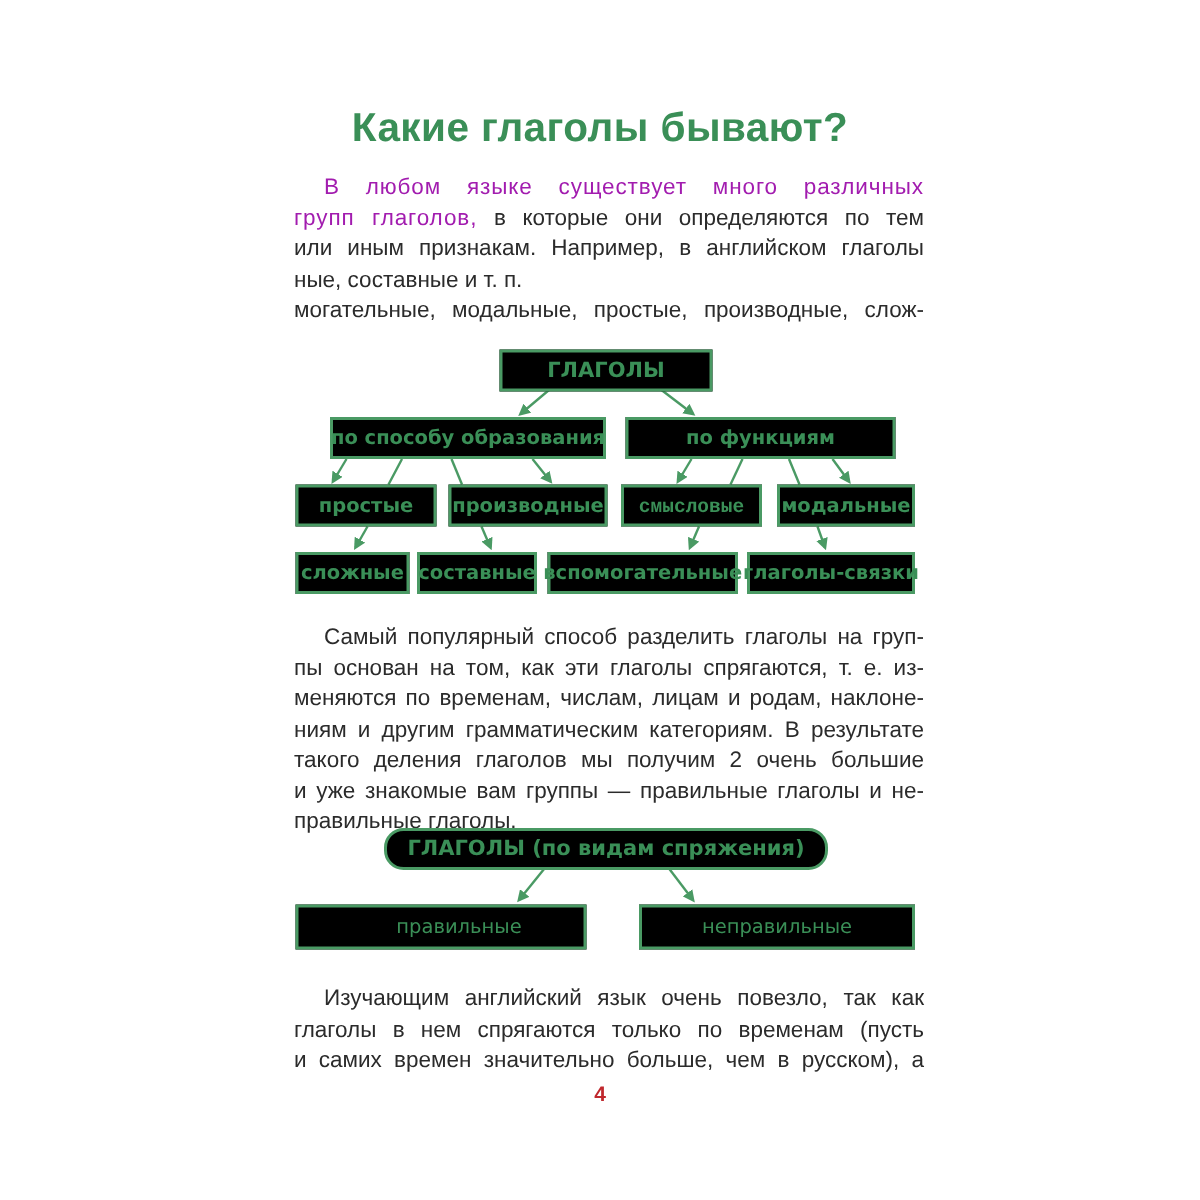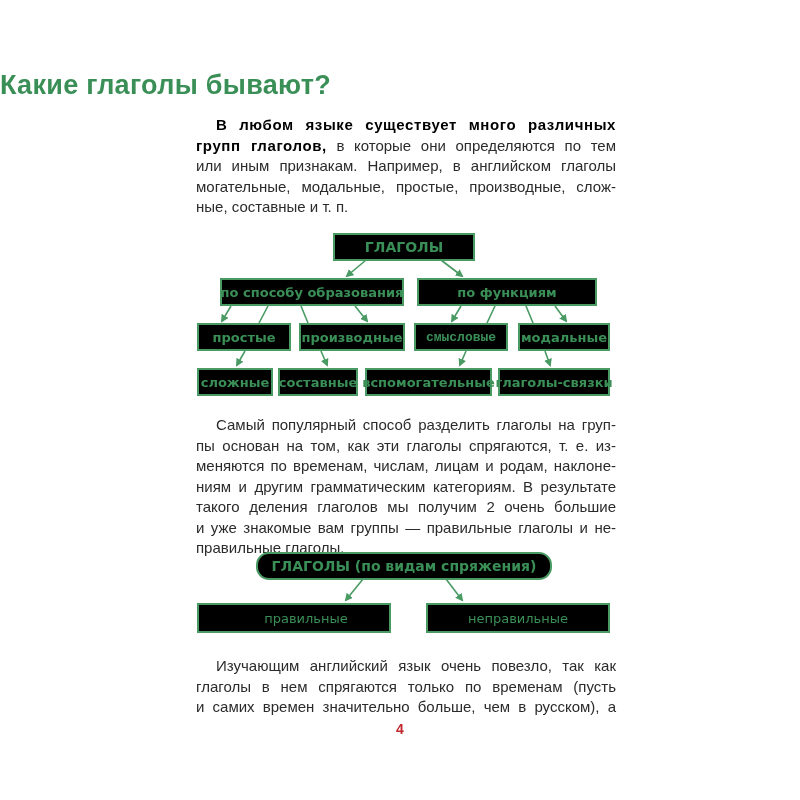--- a/index.html
+++ b/index.html
@@ -1,44 +1,44 @@
 <!DOCTYPE html>
 <html><head>
 <meta charset="utf-8">
 <style>
   html, body { margin: 0; padding: 0; background: #ffffff; }
   body { width: 800px; height: 800px; position: relative; overflow: hidden;
          font-family: "Liberation Sans", sans-serif; color: #2b2b2b; }
-  .title { position: absolute; left: 0; width: 800px; top: 70px; 
+  .title { position: absolute; left: 0; width: 800px; top: 70px; text-align: center;
            font-size: 27px; font-weight: bold; color: #3a8f57; letter-spacing: 0.3px; margin: 0; }
   .para { position: absolute; left: 196px; width: 420px; font-size: 15px; line-height: 20.5px;
           text-align: justify; margin: 0; }
   .line { display: block; text-align: justify; text-align-last: justify; white-space: nowrap; height: 20.5px; }
   .line.last { text-align-last: left; }
   .indent { padding-left: 20px; }
-  .hl { color: #000000; font-weight: bold; letter-spacing: 0.6px; }
+  .hl { color: #a21caf; font-weight: normal; letter-spacing: 0.6px; }
   .box { position: absolute; border: 2px solid #4a9a64; box-sizing: border-box; background: #000000;
          display: flex; align-items: center; justify-content: center;
          font-family: "DejaVu Sans", sans-serif; font-size: 13px; color: #3a8f57; font-weight: bold; white-space: nowrap; }
   .box.head { font-size: 14px; }
   svg.arrows { position: absolute; left: 0; top: 0; width: 800px; height: 800px; pointer-events: none; }
   .pagenum { position: absolute; top: 721px; left: 0; width: 800px; text-align: center;
              font-size: 14px; font-weight: bold; color: #c0282d; }
 </style>
 </head>
 <body>
 
 <h1 class="title">Какие глаголы бывают?</h1>
 
 <div class="para" style="top:115px;">
   <span class="line indent"><span class="hl">В любом языке существует много различных</span></span>
   <span class="line"><span class="hl">групп глаголов,</span><span> в которые они определяются по тем</span></span>
   <span class="line">или иным признакам. Например, в английском глаголы</span>
+  <span class="line last">ные, составные и т. п.</span>
   <span class="line">могательные, модальные, простые, производные, слож-</span>
-  <span class="line last">ные, составные и т. п.</span>
 </div>
 
 <svg class="arrows">
   <defs>
     <marker id="ah" markerWidth="8" markerHeight="8" refX="6" refY="4" orient="auto" markerUnits="userSpaceOnUse">
       <path d="M0,0 L8,4 L0,8 z" fill="#4a9a64"></path>
     </marker>
   </defs>
   <g stroke="#4a9a64" stroke-width="1.6" fill="none">
 

